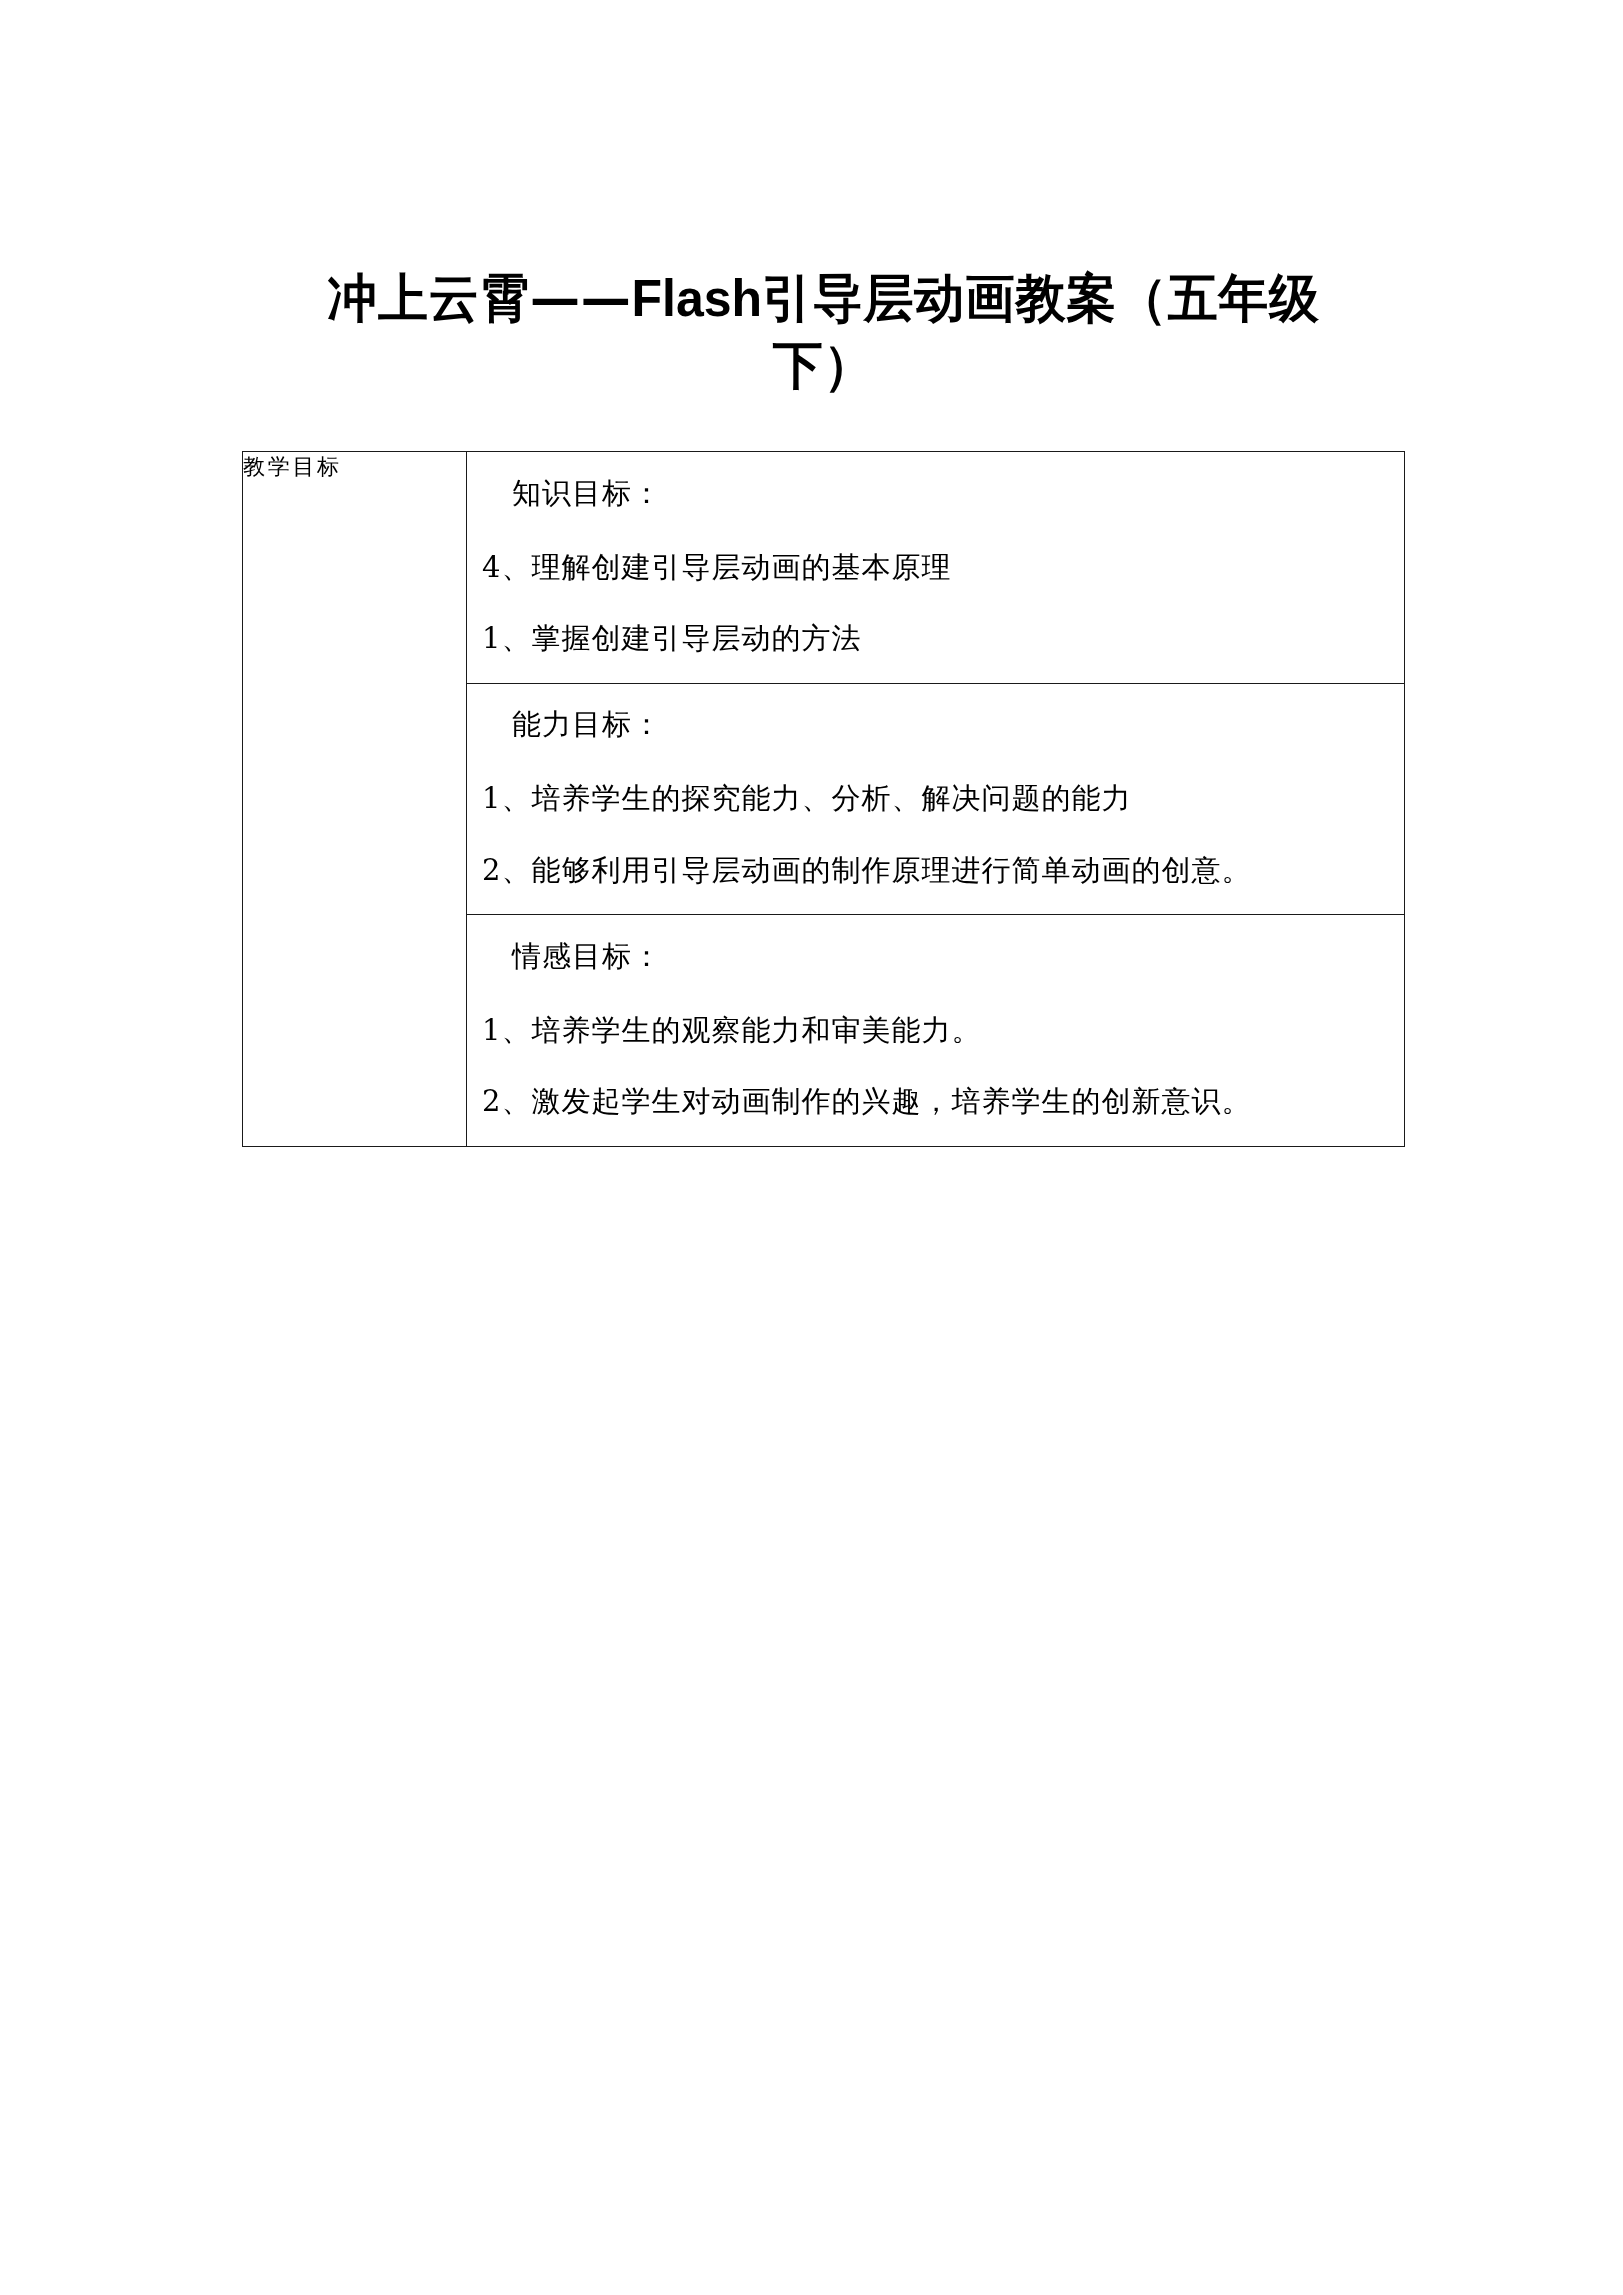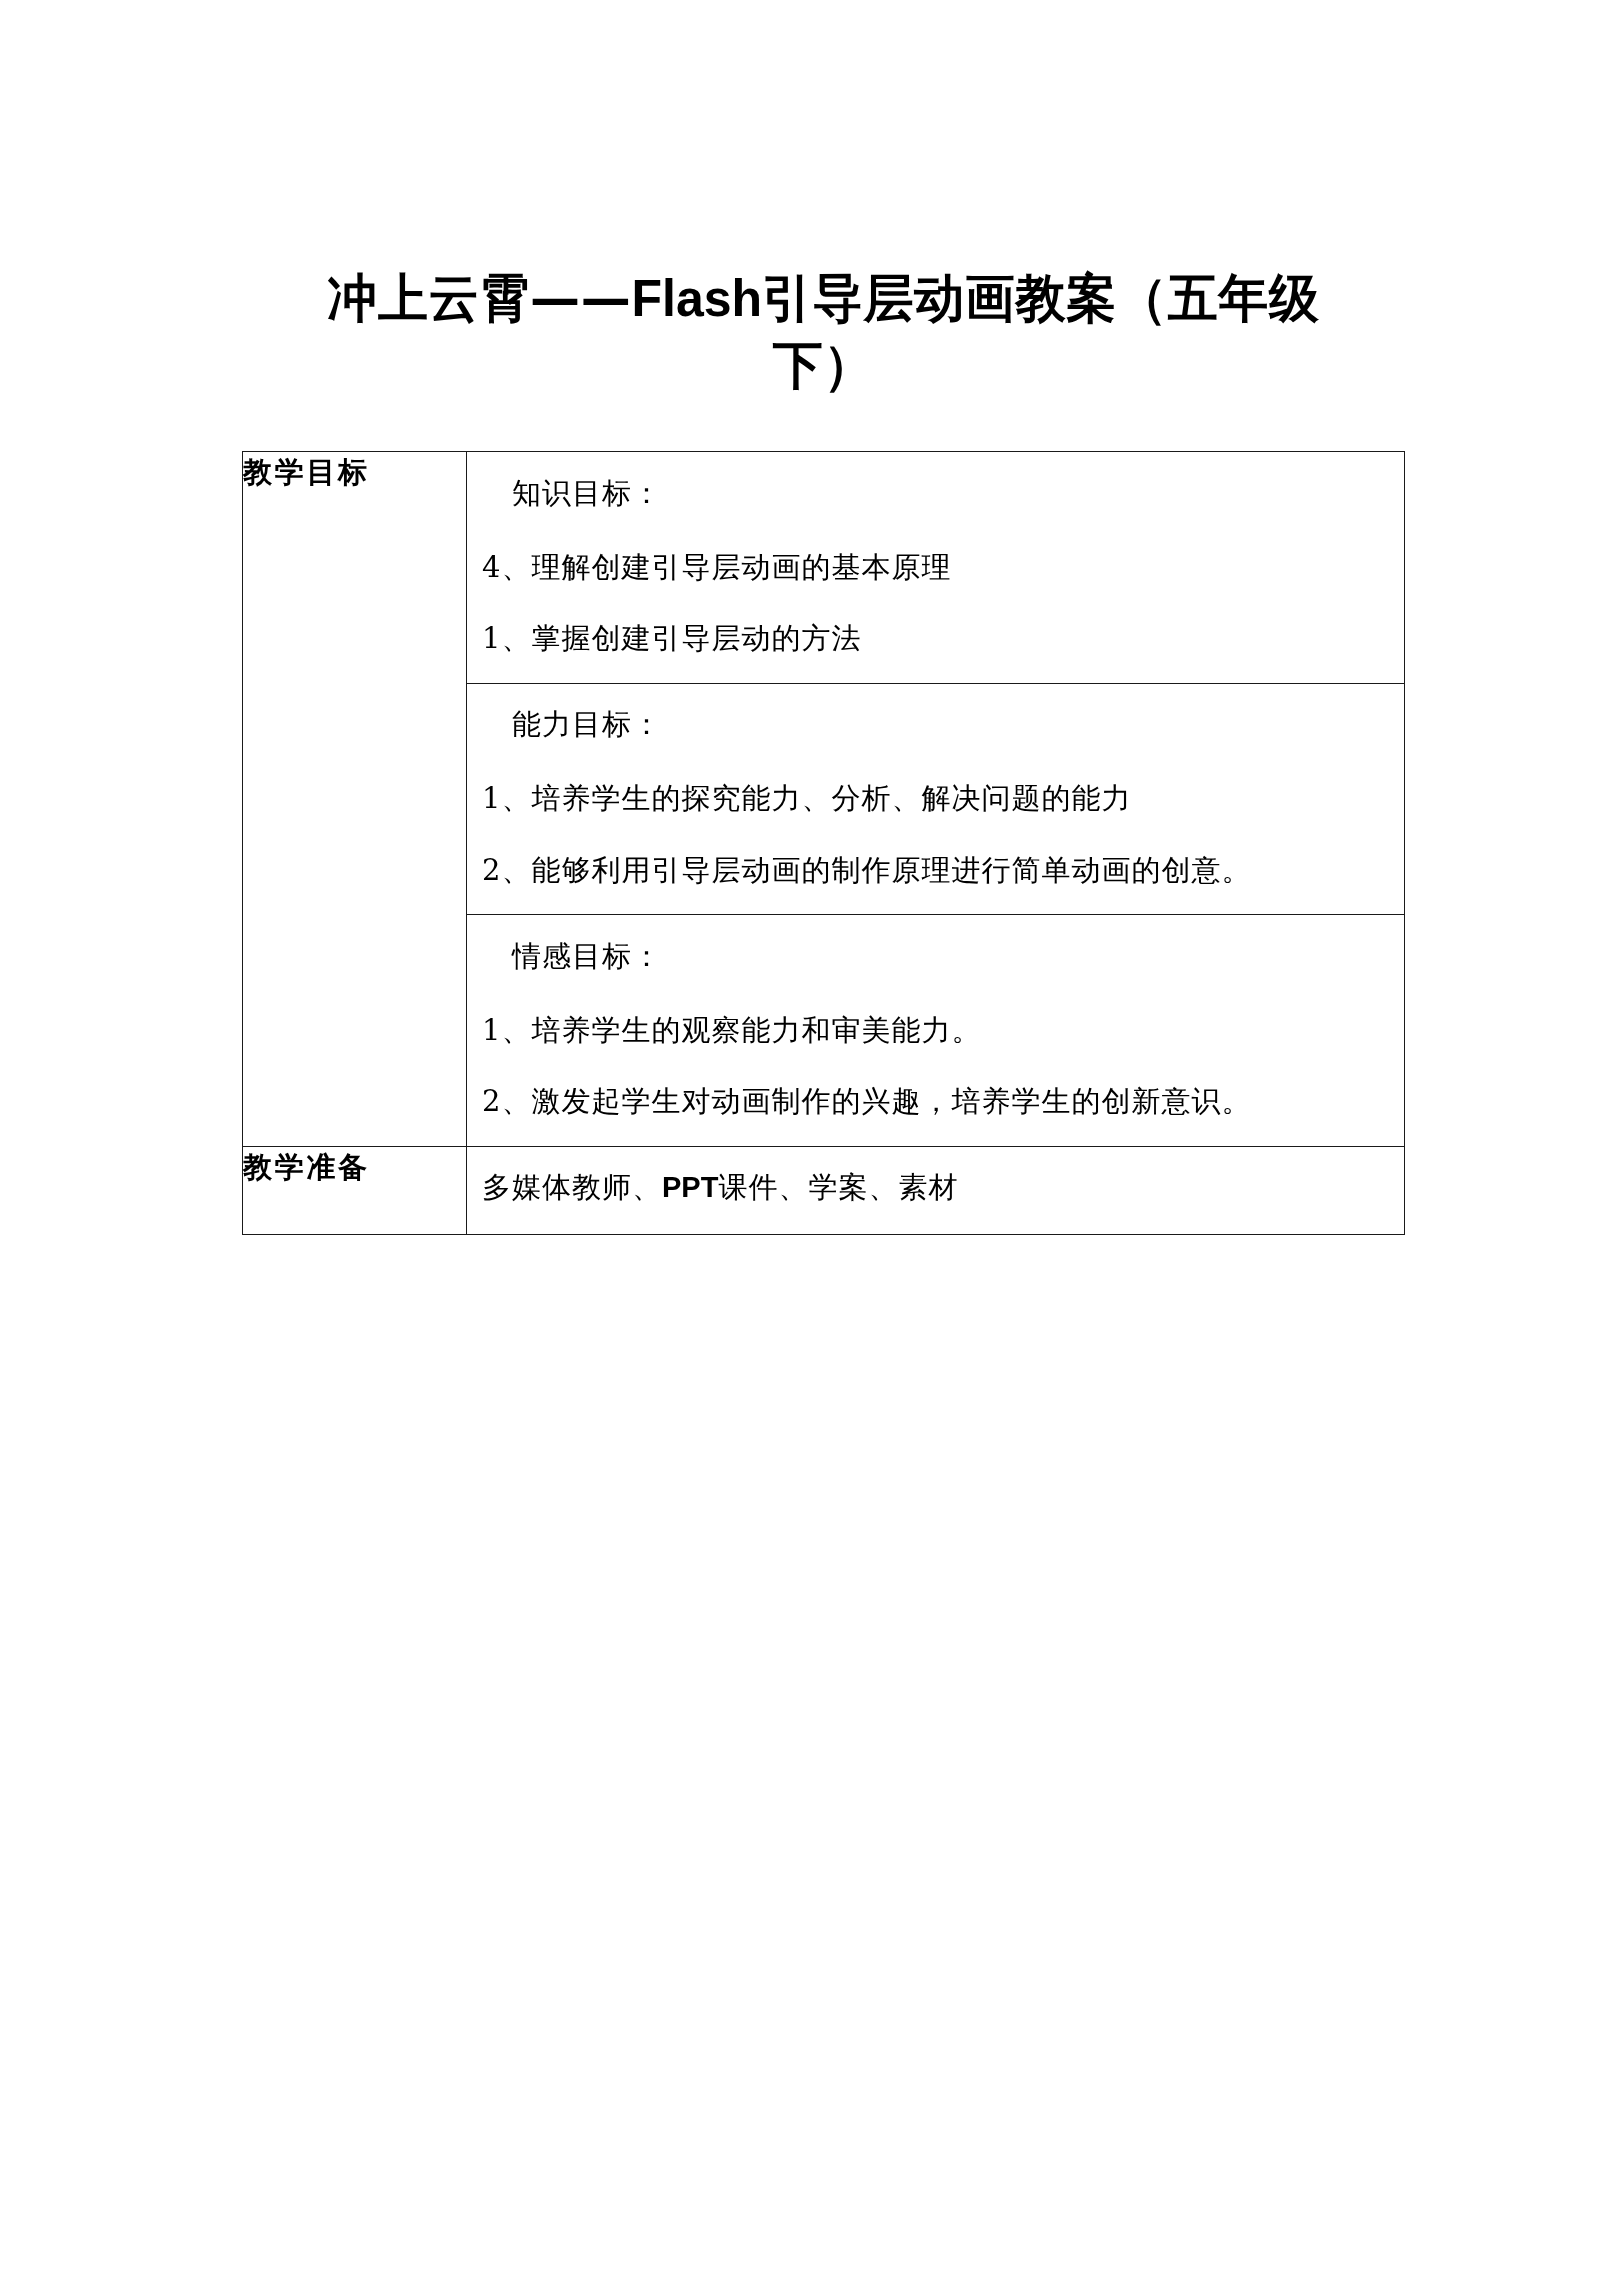--- a/index.html
+++ b/index.html
@@ -59,26 +59,25 @@
     border: 1.4px solid #1a1a1a;
     vertical-align: top;
     padding: 0;
     background: #fff;
   }
   .col-label { width: 224px; }
   .col-body  { width: 938px; }
 
   .label-cell {
     padding: 20.5px 0 0 15px;
-    font-size: 29px;
+    font-size: 22px;
     line-height: 1.4;
     letter-spacing: 2.7px;
     white-space: nowrap;
     font-family: "DejaVu Serif", "Liberation Serif", serif;
-    font-weight: bold;
   }
 
   .body-cell {
     padding: 0;
   }
 
   
   .subblock {
     border-bottom: 1.4px solid #1a1a1a;
     padding: 17.7px 17.7px 20.5px 15px;
@@ -142,26 +141,18 @@
             <div class="line heading">情感目标：</div>
             <div class="line">1、培养学生的观察能力和审美能力。</div>
             <div class="line">2、激发起学生对动画制作的兴趣，培养学生的创新意识。</div>
           </div>
 
         </td>
       </tr>
 
 
 
-      <tr>
-        <td class="label-cell">教学准备</td>
-        <td class="body-cell">
-          <div class="plain-block">
-            <div class="line"><span>多媒体教师、</span><span class="latin">PPT</span><span>课件、学案、素材</span></div>
-          </div>
-        </td>
-      </tr>
 
     </tbody>
   </table>
 
 </div>
 
 
 </body></html>

